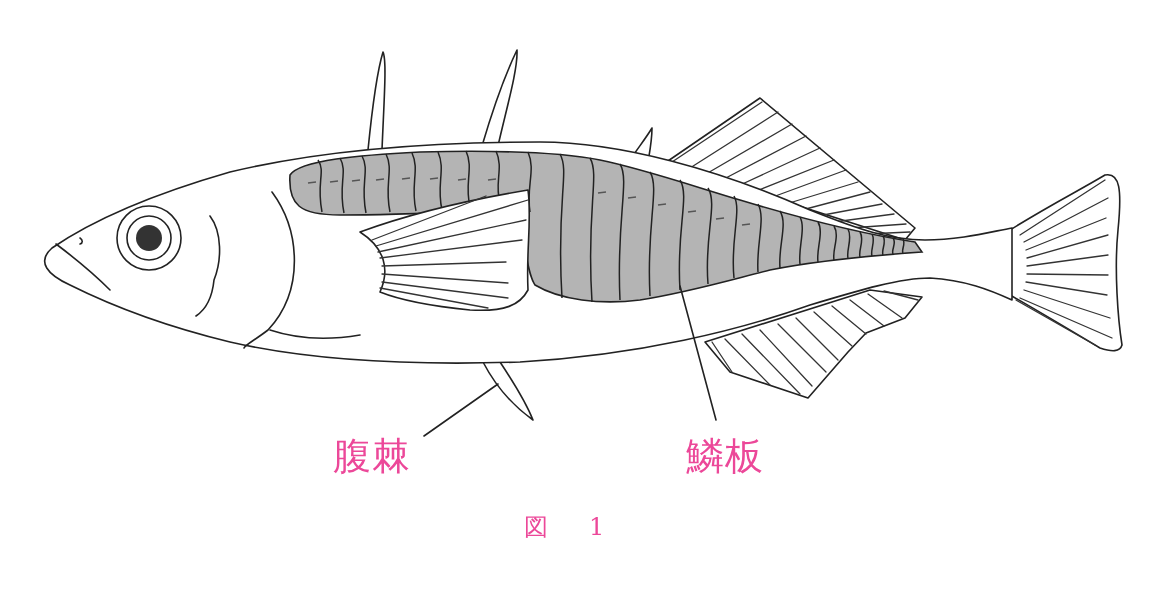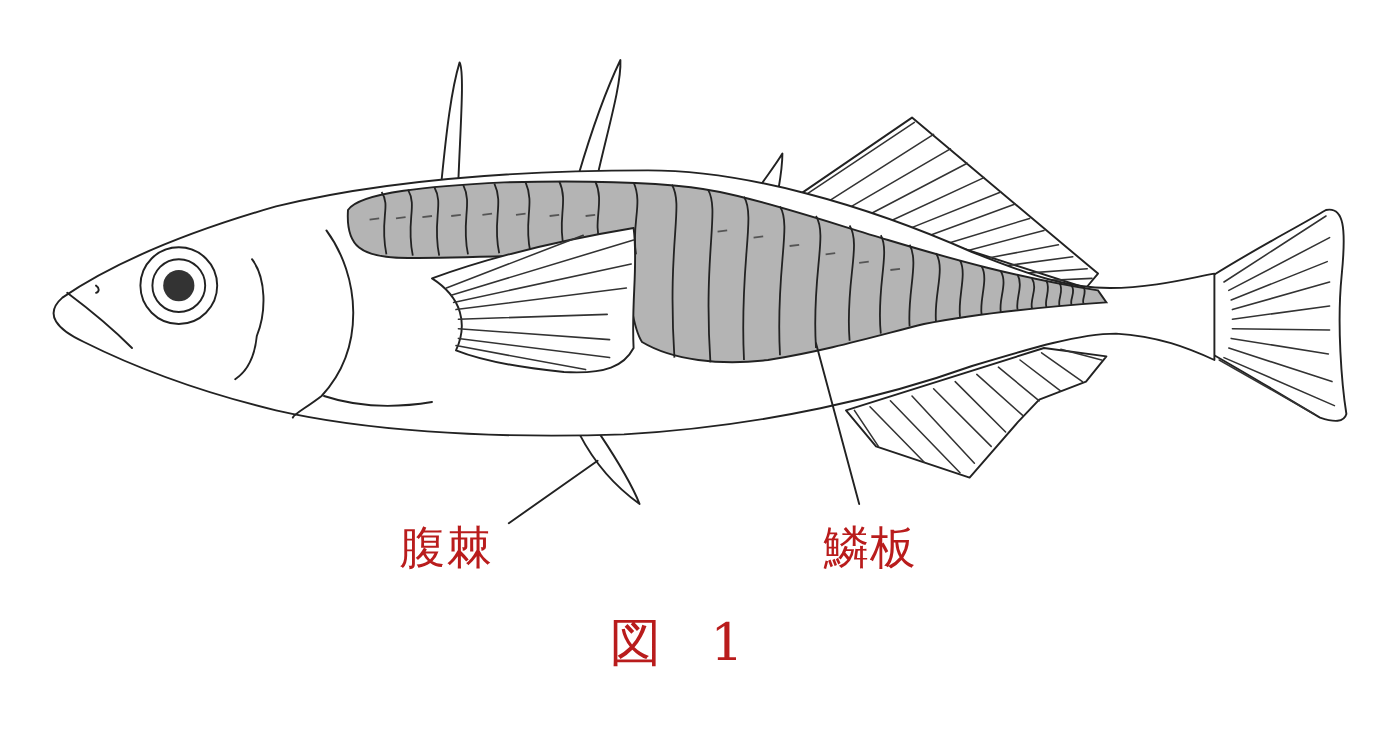--- a/index.html
+++ b/index.html
@@ -5,25 +5,25 @@
   html, body { margin:0; padding:0; background:#ffffff; }
   body { width:1157px; height:608px; position:relative; overflow:hidden;
          font-family:"DejaVu Serif", serif; }
   #fish { position:absolute; left:0; top:0; width:1157px; height:608px; }
   .outline { fill:#ffffff; stroke:#222; stroke-width:1.6; stroke-linejoin:round; }
   .line { fill:none; stroke:#222; stroke-width:1.6; stroke-linecap:round; }
   .ray { fill:none; stroke:#333; stroke-width:1.3; stroke-linecap:round; }
   .plate { fill:#b4b4b4; stroke:#222; stroke-width:1.6; }
   .seg { fill:none; stroke:#222; stroke-width:1.5; }
   .dash { stroke:#555; stroke-width:1.5; }
-  .label { position:absolute; font-size:38px; color:#b91c1c; letter-spacing:1px;
+  .label { position:absolute; font-size:38px; color:#ec4899; letter-spacing:1px;
            font-family:"DejaVu Serif", serif; line-height:1; }
   #label-spine { left:333px; top:437px; }
   #label-plate { left:686px; top:437px;text-align:right; }
-  #caption { left:508px; top:515px; font-size:43px; }
+  #caption { left:524px; top:515px; font-size:24px; }
   #caption span.num { margin-left:40px; }
 </style>
 </head>
 <body>
 
 <svg id="fish" viewBox="0 0 1157 608" xmlns="http://www.w3.org/2000/svg">
 
   <g>
     <path class="outline" d="M368,150 C372,110 376,75 383,52 C387,60 384,100 382,150 Z"></path>
     <path class="outline" d="M482,146 C492,112 505,75 517,50 C518,70 506,110 498,146 Z"></path>

